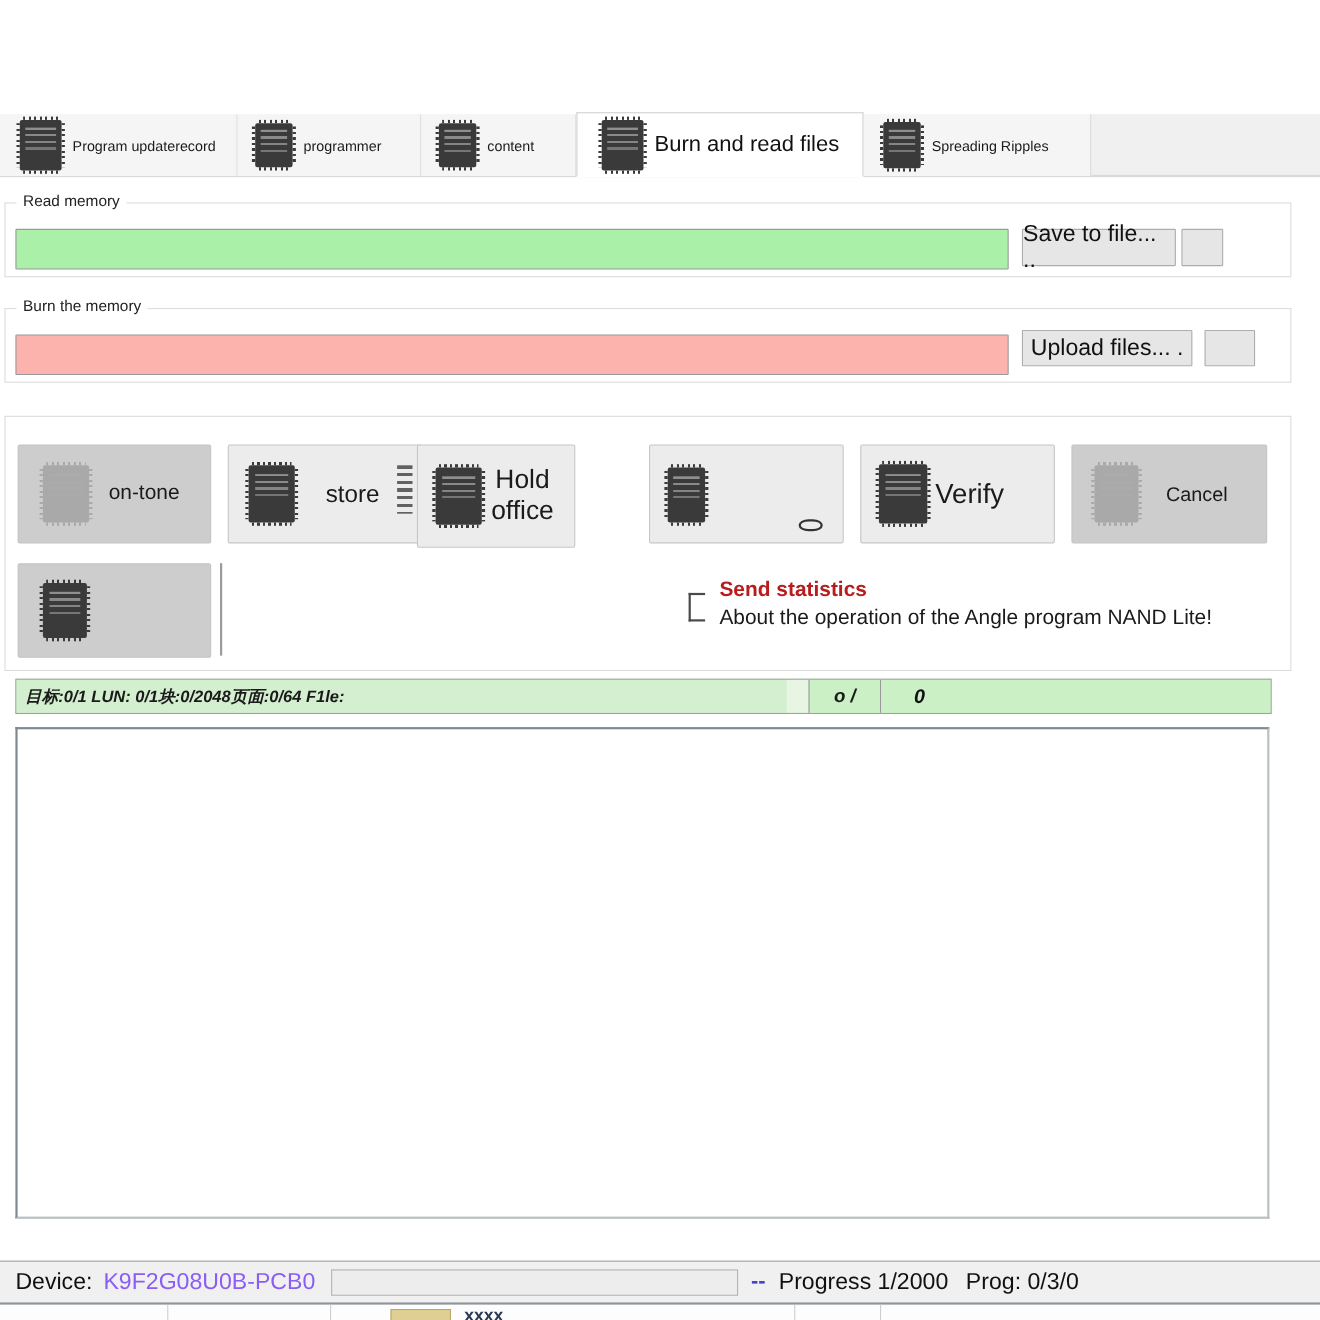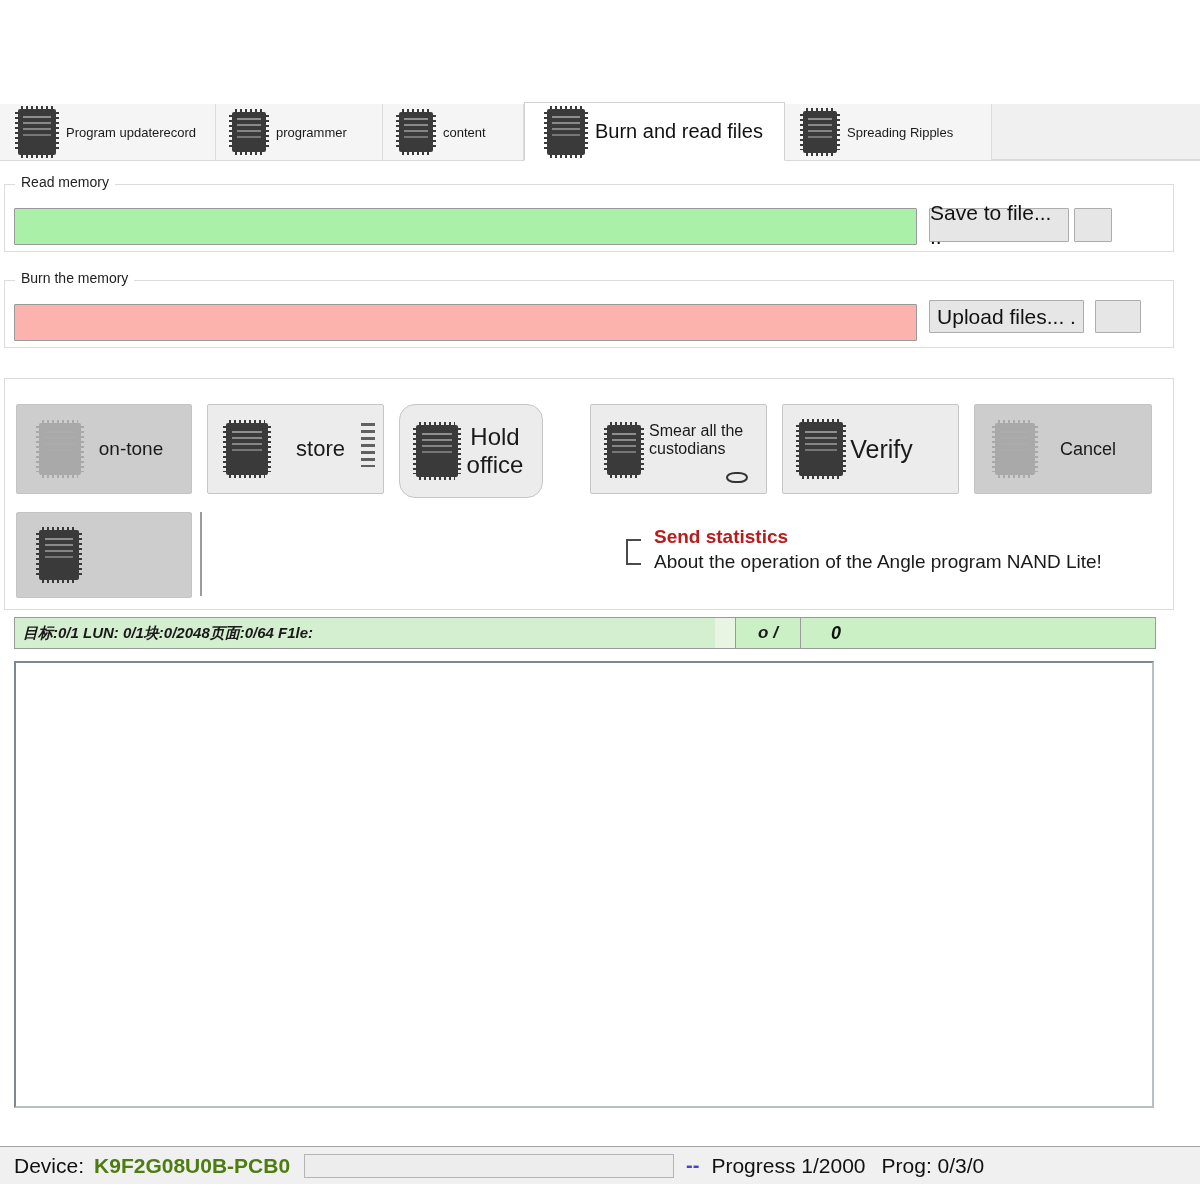--- a/index.html
+++ b/index.html
@@ -172,21 +172,21 @@
   }
 
   
   .statusbar {
     position: absolute; left: 0; bottom: 16px; width: 1200px; height: 38px;
     background: #f0f0f0;
     border-top: 1px solid #a3a3a3;
     display: flex; align-items: center;
   }
   .statusbar .st-label { font-size: 21px; color:#111; margin-left: 14px; }
-  .statusbar .st-device { font-size: 21px; color:#4d7c0f; font-weight: bold; margin-left: 10px; }
+  .statusbar .st-device { font-size: 21px; color:#8b5cf6; font-weight: normal; margin-left: 10px; }
   .statusbar .st-field {
     width: 370px; height: 24px; background:#ededed; border:1px solid #b4b4b4;
     margin-left: 14px;
   }
   .statusbar .st-dashes { font-size: 20px; color:#4b3fd0; font-weight:bold; margin-left: 12px; }
   .statusbar .st-progress { font-size: 21px; color:#111; margin-left: 12px; }
   .statusbar .st-prog { font-size: 21px; color:#111; margin-left: 16px; }
 
   .bottom-strip {
     position: absolute; left:0; bottom:0; width:1200px; height:16px;
@@ -302,41 +302,40 @@
       <i class="pins-t"></i>
         <i class="pins-b"></i>
         <i class="pins-l"></i>
         <i class="pins-r"></i>
         <i class="mark"></i>
     </span>
     <span class="lbl" style="font-size:22px;">store</span>
     <span style="position:absolute;right:8px;top:18px;width:14px;height:44px;background:repeating-linear-gradient(to bottom,#333 0 3px,transparent 3px 7px);opacity:.75"></span>
   </div>
 
-  <div class="actionbtn" style="left:399px; top:404px; width:144px; height:94px;border-radius:16px;">
+  <div class="actionbtn" style="left:379px; top:404px; width:144px; height:94px;">
     <span class="chip" style="width:42px;height:52px;margin-left:6px">
       <i class="pins-t"></i>
         <i class="pins-b"></i>
         <i class="pins-l"></i>
         <i class="pins-r"></i>
         <i class="mark"></i>
     </span>
     <span class="lbl" style="font-size:24px;white-space:pre-line;">Hold
 office</span>
   </div>
 
   <div class="actionbtn" style="left:590px; top:404px; width:177px; height:90px;">
     <span class="chip" style="width:34px;height:50px;margin-left:6px;margin-top:2px">
       <i class="pins-t"></i>
         <i class="pins-b"></i>
         <i class="pins-l"></i>
         <i class="pins-r"></i>
         <i class="mark"></i>
     </span>
-    <span class="lbl" style="font-size:16px;text-align:left;padding-left:8px;padding-bottom:18px;">Smear all the custodians</span>
     <span style="position:absolute;right:18px;bottom:10px;width:22px;height:11px;border:2px solid #333;border-radius:50%/60%;"></span>
   </div>
 
   <div class="actionbtn" style="left:782px; top:404px; width:177px; height:90px;">
     <span class="chip" style="width:44px;height:54px;margin-left:6px">
       <i class="pins-t"></i>
         <i class="pins-b"></i>
         <i class="pins-l"></i>
         <i class="pins-r"></i>
         <i class="mark"></i>
@@ -384,14 +383,22 @@
 
   <div class="statusbar">
     <span class="st-label">Device:</span>
     <span class="st-device">K9F2G08U0B-PCB0</span>
     <span class="st-field"></span>
     <span class="st-dashes">--</span>
     <span class="st-progress">Progress 1/2000</span>
     <span class="st-prog">Prog: 0/3/0</span>
   </div>
 
+  <div class="bottom-strip">
+    <div class="divider" style="left:152px;"></div>
+    <div class="divider" style="left:300px;"></div>
+    <div class="tan"></div>
+    <div class="ghost">xxxx</div>
+    <div class="divider" style="left:722px;"></div>
+    <div class="divider" style="left:800px;"></div>
+  </div>
 
 </div>
 
 </body></html>

